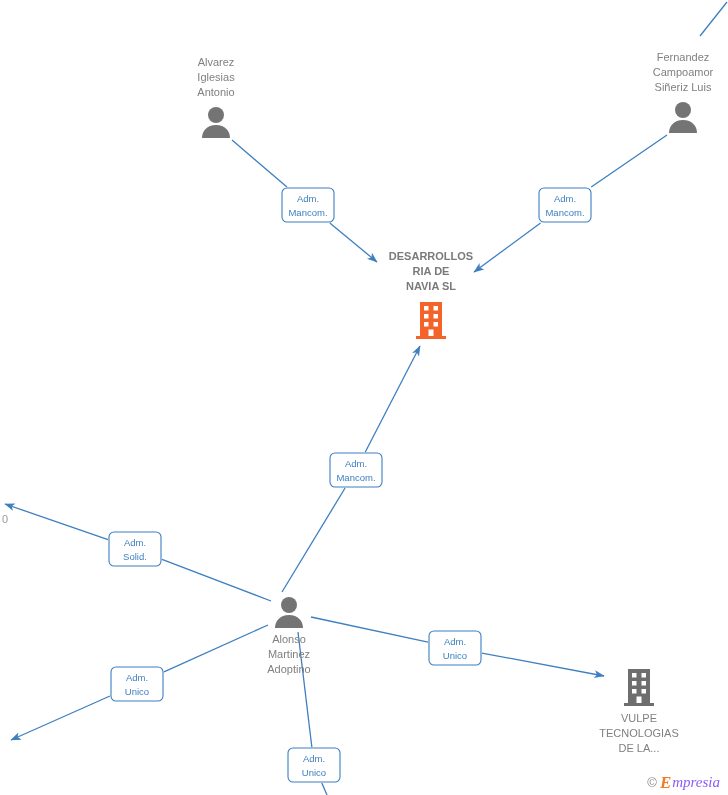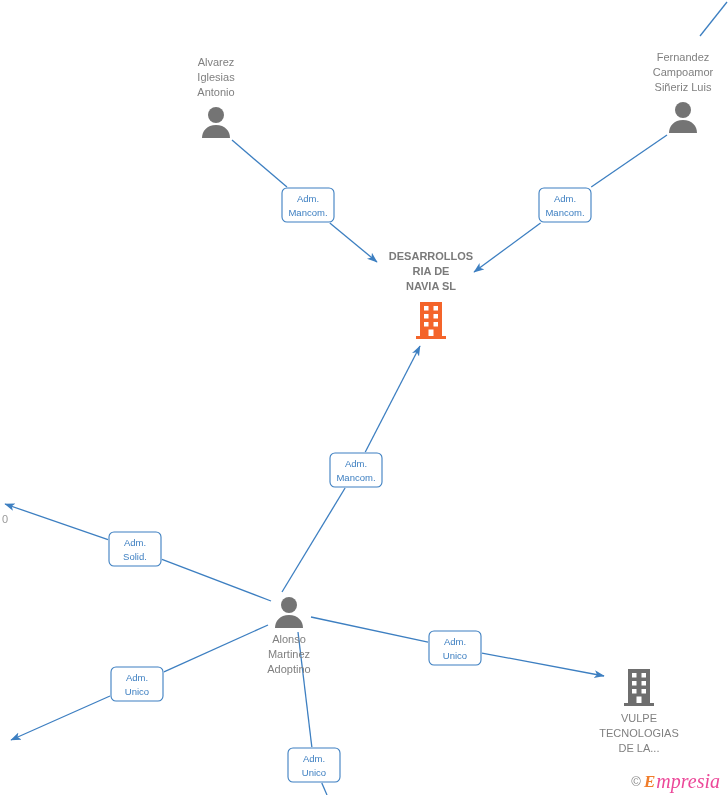--- a/index.html
+++ b/index.html
@@ -72,22 +72,22 @@
   }
   #watermark .wm-e {
     color: #f07d2b;
     font-size: 17px;
     font-family: "Liberation Serif", serif;
     font-style: italic;
     font-weight: bold;
     line-height: 1;
   }
   #watermark .wm-rest {
-    color: #ec4899;
-    font-size: 20px;
+    color: #8b5cf6;
+    font-size: 15px;
     font-family: "Liberation Serif", serif;
     font-style: italic;
     line-height: 1;
     margin-left: -2px;
   }
 </style>
 </head>
 <body>
 
 <svg id="graph-canvas" viewBox="0 0 728 795" xmlns="http://www.w3.org/2000/svg">

